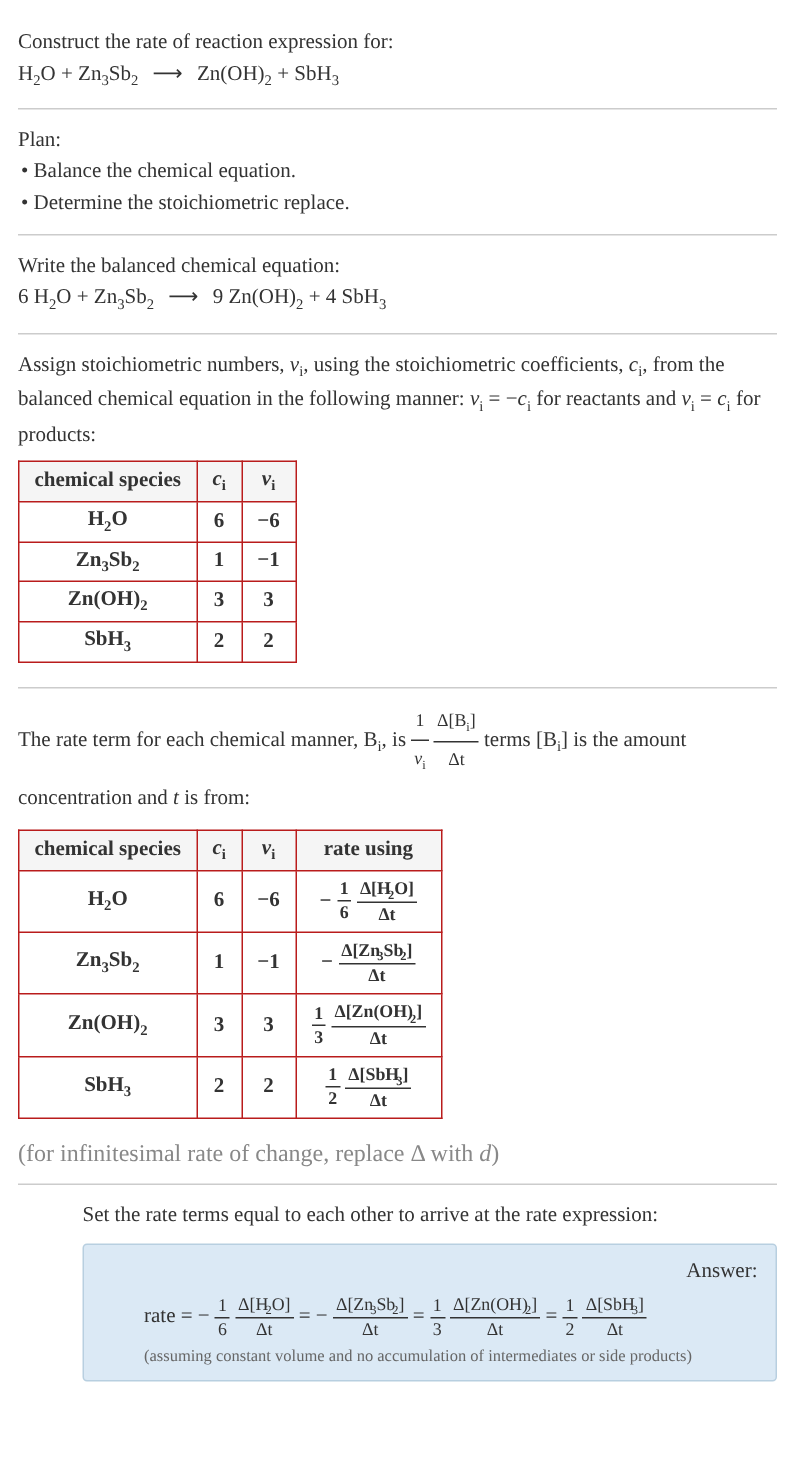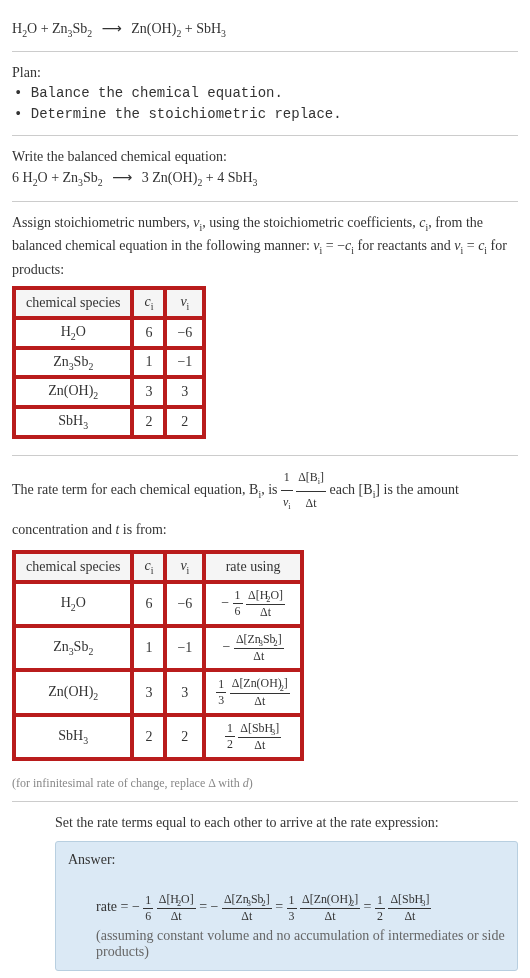--- a/index.html
+++ b/index.html
@@ -12,67 +12,68 @@
     padding: 8px 12px;
   }
   .section {
     border-bottom: 1px solid #ccc;
     padding: 10px 0;
   }
   .section:last-of-type { border-bottom: none; padding-left: 43px; }
   .line { line-height: 1.5; }
   .sub { font-size: 0.7em; vertical-align: sub; }
   .arrow { padding: 0 6px; }
-  .bullet { padding-left: 2px; font-family: Liberation Mono, monospace; }
+  .bullet { padding-left: 2px; }
   table.data {
     border-collapse: collapse;
     margin: 6px 0;
   }
   table.data td, table.data th {
-    border: 4px solid #b91c1c;
+    border: 1px solid #b91c1c;
     padding: 4px 10px;
     text-align: center;
-    font-weight: normal;
+    font-weight: bold;
   }
   table.data th { background: #f5f5f5; }
   .frac {
     display: inline-block;
     vertical-align: middle;
     text-align: center;
     font-size: 0.85em;
   }
   .frac .num { display: block; border-bottom: 1px solid #333; padding: 0 2px; }
   .frac .den { display: block; padding: 0 2px; }
   .note {
-    font-size: 12px;
+    font-size: 16px;
     color: #888;
     margin-top: 15px;
   }
   .answer-box {
     background: #dbe9f5;
     border: 1px solid #b8cfe0;
     border-radius: 3px;
     padding: 10px 12px;
     margin-top: 8px;
   }
-  .answer-box .label { margin-bottom: 24px; }
+  .answer-box .label { margin-bottom: 6px; text-align: right; }
   .answer-box .content { padding-left: 28px; font-family: Liberation Serif, serif; }
   .answer-box .subnote {
-    font-size: 14px;
+    font-size: 11px;
     color: #666;
     padding-left: 28px;
     margin-top: 4px;
   }
   .negspace { margin-left: -2px; }
   .ratecol { white-space: nowrap; }
 </style>
 </head>
 <body>
 
 <div class="section">
+  <div class="line">Construct the rate of reaction expression for:</div>
   <div class="line">
     <span>
       <span>H</span><span class="sub">2</span><span>O + Zn</span><span class="sub">3</span><span>Sb</span><span class="sub">2</span>
     </span>
     <span class="arrow">⟶</span>
     <span>
       <span>Zn(OH)</span><span class="sub">2</span><span> + SbH</span><span class="sub">3</span>
     </span>
   </div>
 </div>
@@ -81,21 +82,21 @@
   <div class="line">Plan:</div>
   <div class="line bullet">• Balance the chemical equation.</div>
   <div class="line bullet">• Determine the stoichiometric replace.</div>
 </div>
 
 <div class="section">
   <div class="line">Write the balanced chemical equation:</div>
   <div class="line">
     <span>6 H</span><span class="sub">2</span><span>O + Zn</span><span class="sub">3</span><span>Sb</span><span class="sub">2</span>
     <span class="arrow">⟶</span>
-    <span>3 Zn(OH)</span><span class="sub">2</span><span> + 4 SbH</span><span class="sub">3</span>
+    <span>9 Zn(OH)</span><span class="sub">2</span><span> + 4 SbH</span><span class="sub">3</span>
   </div>
 </div>
 
 <div class="section">
   <div class="line">
     <span>Assign stoichiometric numbers, </span><i>ν</i><span class="sub">i</span><span>, using the stoichiometric coefficients, </span><i>c</i><span class="sub">i</span><span>, from the balanced chemical equation in the following manner: </span><i>ν</i><span class="sub">i</span><span> = −</span><i>c</i><span class="sub">i</span><span> for reactants and </span><i>ν</i><span class="sub">i</span><span> = </span><i>c</i><span class="sub">i</span><span> for products:</span>
   </div>
   <table class="data">
     <tbody>
         <tr>
@@ -122,24 +123,24 @@
       <td><span>SbH</span><span class="sub">3</span></td>
       <td>2</td>
       <td>2</td>
     </tr>
   </tbody>
     </table>
 </div>
 
 <div class="section">
   <div class="line" style="line-height:2;">
-    <span>The rate term for each chemical equation, B</span><span class="sub">i</span><span>, is </span>
+    <span>The rate term for each chemical manner, B</span><span class="sub">i</span><span>, is </span>
     <span class="frac"><span class="num">1</span><span class="den"><i>ν</i><span class="sub">i</span></span></span>
     <span class="frac"><span class="num"><span>Δ[B</span><span class="sub">i</span><span>]</span></span><span class="den">Δt</span></span>
-    <span> each [B</span><span class="sub">i</span><span>] is the amount concentration and </span><i>t</i><span> is from:</span>
+    <span> terms [B</span><span class="sub">i</span><span>] is the amount concentration and </span><i>t</i><span> is from:</span>
   </div>
   <table class="data">
     <tbody>
         <tr>
       <th>chemical species</th>
       <th><i>c</i><span class="sub">i</span></th>
       <th><i>ν</i><span class="sub">i</span></th>
       <th>rate using</th>
     </tr>
     <tr>

